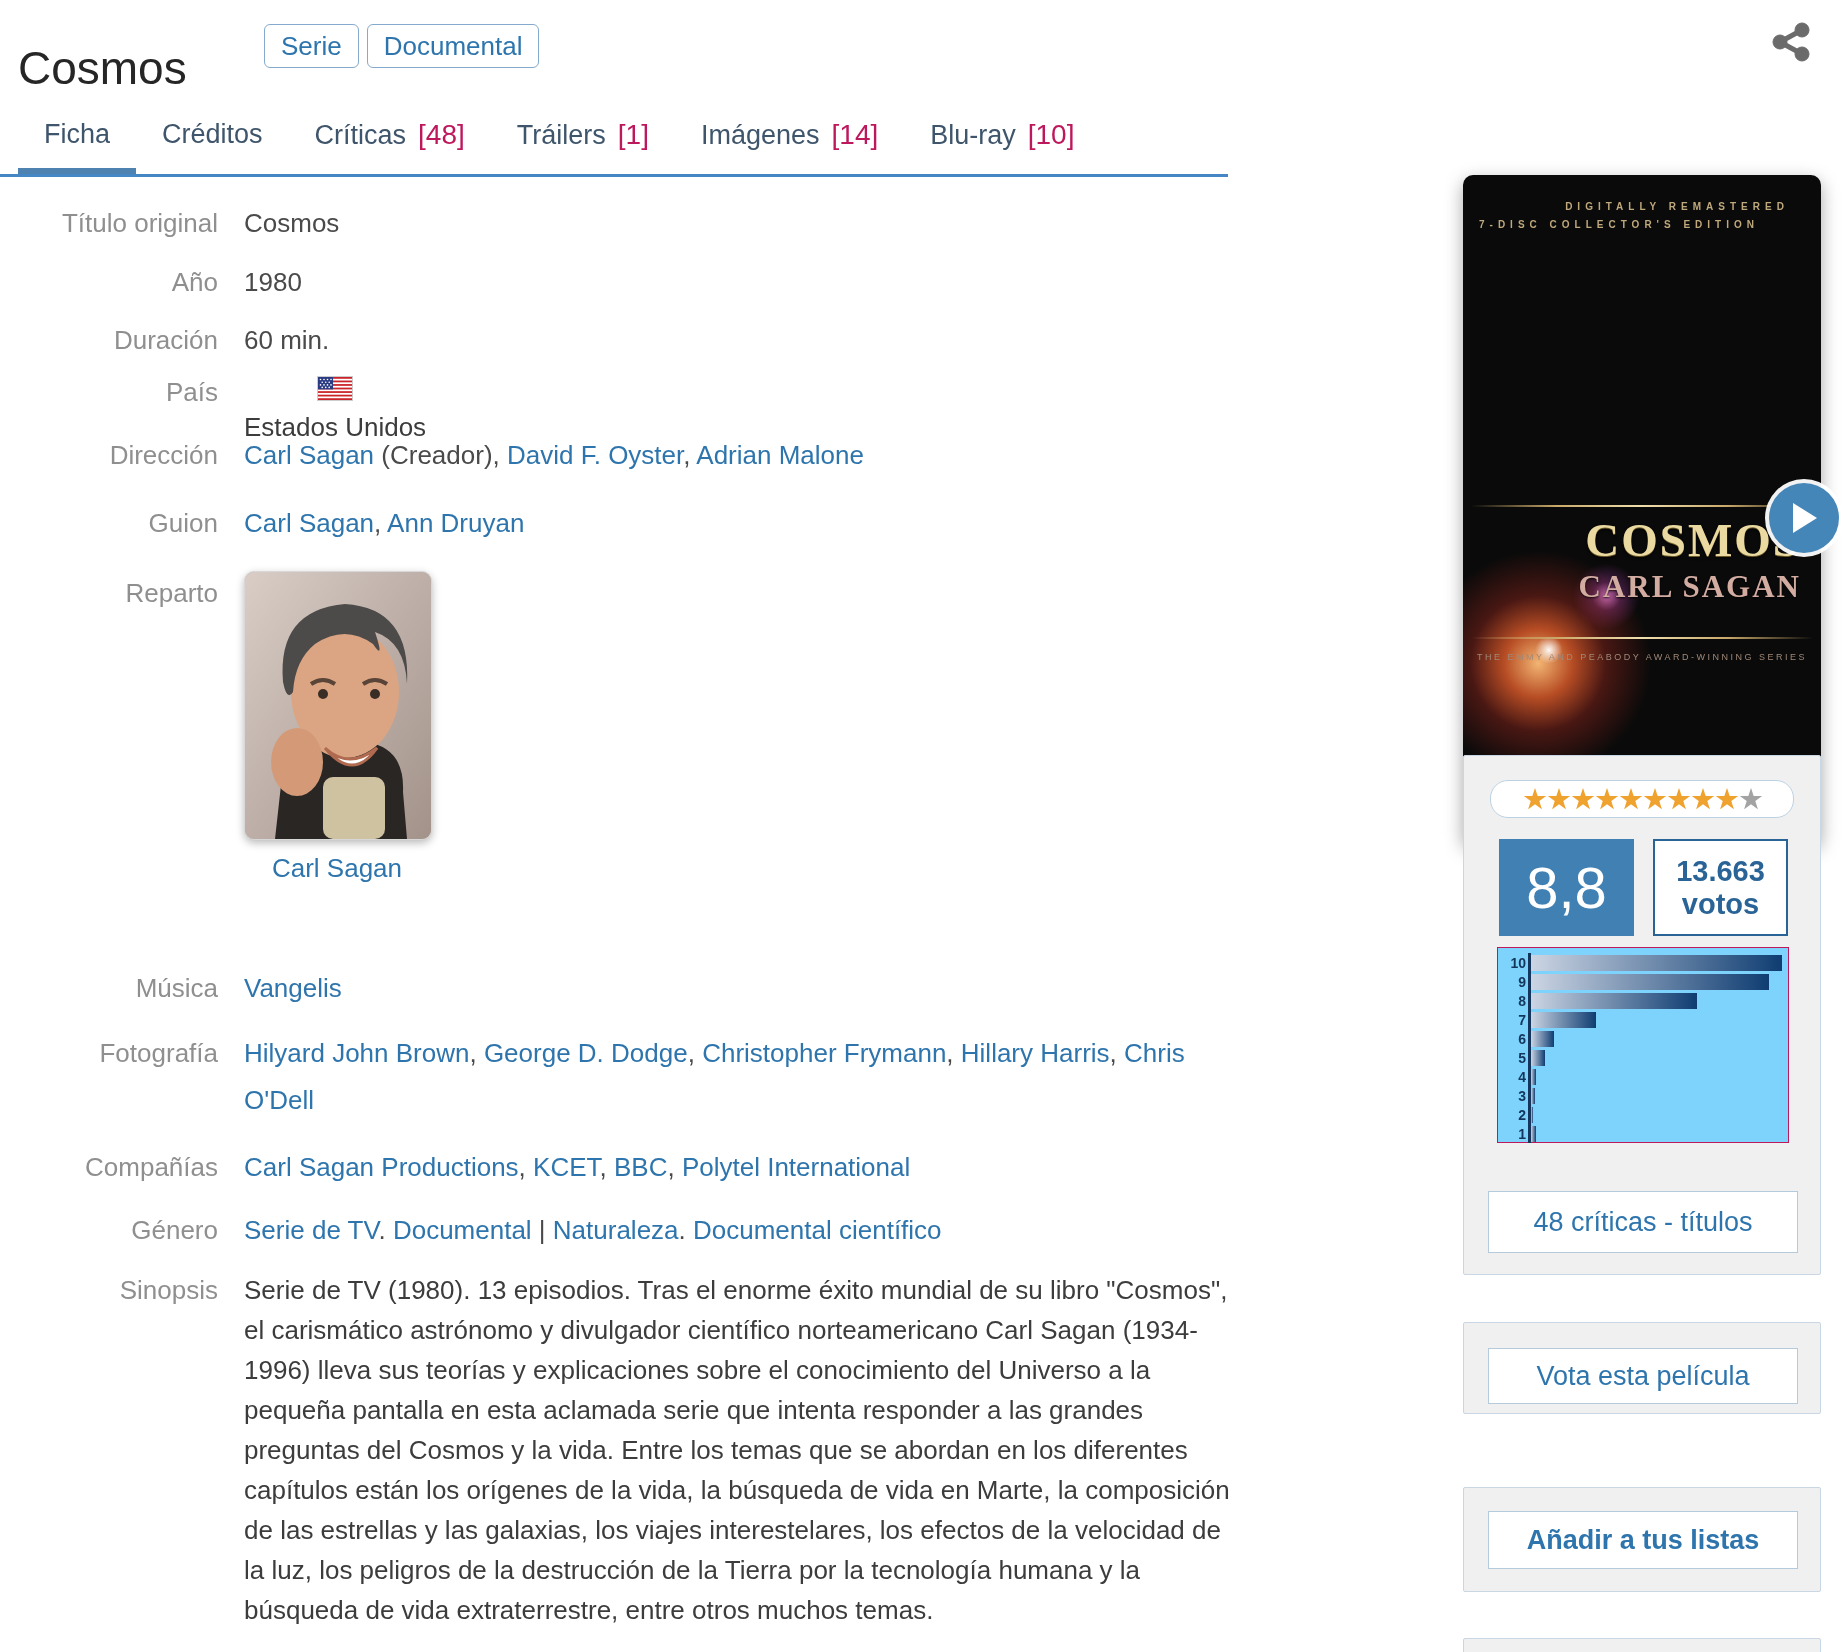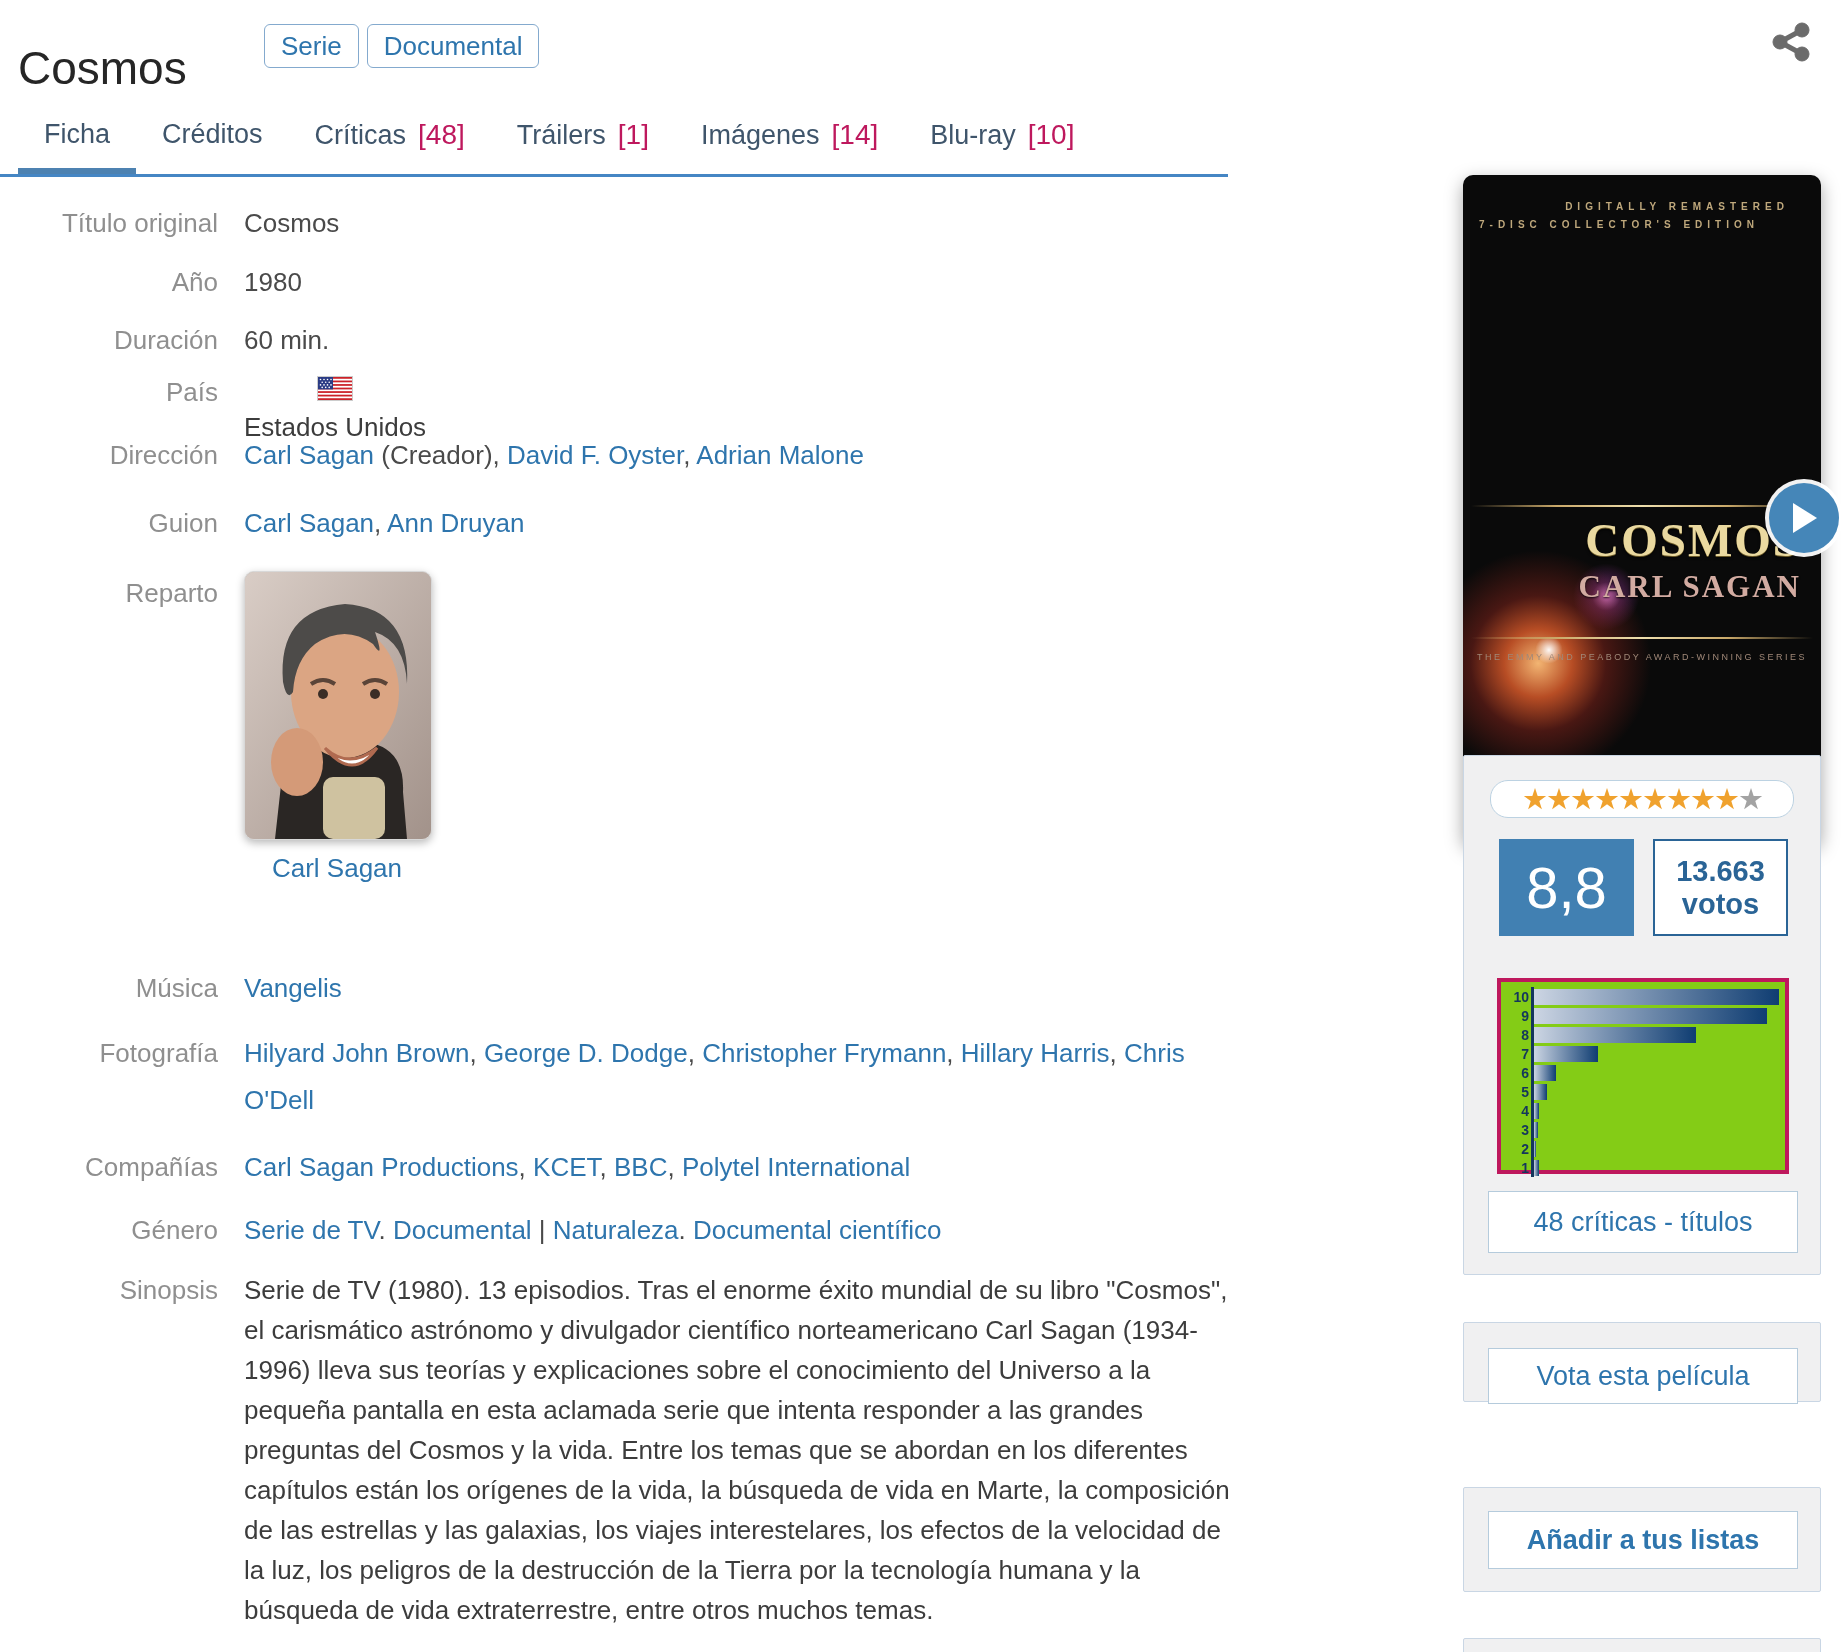--- a/index.html
+++ b/index.html
@@ -63,31 +63,31 @@
   .panel-rating{top:755px;height:520px;}
   .stars-pill{margin:24px auto 0;width:302px;height:36px;background:#fff;border:1px solid #bcd2e2;border-radius:18px;
     display:flex;align-items:center;justify-content:center;cursor:pointer;}
   .star{font-size:29px;letter-spacing:-2px;line-height:1;}
   .star.filled{color:#f0a22e;} .star.empty{color:#a3a3a3;}
   .score-box{position:absolute;left:35px;top:83px;width:135px;height:97px;background:#4180b2;color:#fff;
     font-size:58px;display:flex;align-items:center;justify-content:center;}
   .votes-box{position:absolute;left:189px;top:83px;width:135px;height:97px;background:#fff;border:2px solid #2a6496;
     box-sizing:border-box;color:#2a6496;font-weight:bold;font-size:29px;line-height:33px;
     display:flex;flex-direction:column;align-items:center;justify-content:center;}
-  .hist{position:absolute;left:33px;top:222px;width:292px;height:196px;background:#84cc16;border:4px solid #be185d;
+  .hist{position:absolute;left:33px;top:191px;width:292px;height:196px;background:#7dd3fc;border:1px solid #be185d;
     box-sizing:border-box;padding:5px 6px;}
   .hist-row{display:flex;align-items:center;height:19px;}
   .hist-lbl{width:22px;text-align:right;font-size:14px;font-weight:bold;color:#14365c;
     font-stretch:condensed;margin-right:2px;line-height:1;}
   .hist-bars{border-left:3px solid #14365c;height:19px;display:flex;align-items:center;flex:1;}
   .hist-bar{height:16px;background:linear-gradient(90deg,#ccd5e3,#0f3d72);}
   .btn{position:absolute;left:24px;width:310px;background:#fff;border:1px solid #b5cbdc;color:#2e75ad;
     font-size:27px;display:flex;align-items:center;justify-content:center;cursor:pointer;box-sizing:border-box;}
   .btn-criticas{top:435px;height:62px;text-align:right;}
-  .panel-vota{top:1322px;height:80px;}
+  .panel-vota{top:1322px;height:92px;}
   .btn-vota{top:25px;height:56px;}
   .panel-listas{top:1487px;height:105px;font-weight:bold;}
   .btn-listas{top:23px;height:58px;}
   .panel-sliver{top:1638px;height:40px;}
 </style>
 </head>
 <body>
 
 <h1 class="page-title">Cosmos</h1>
 <div class="badges">

